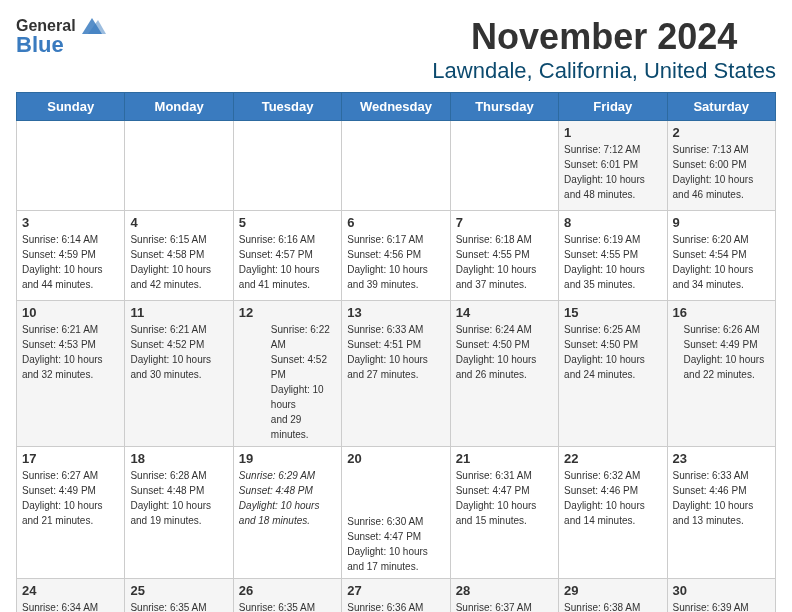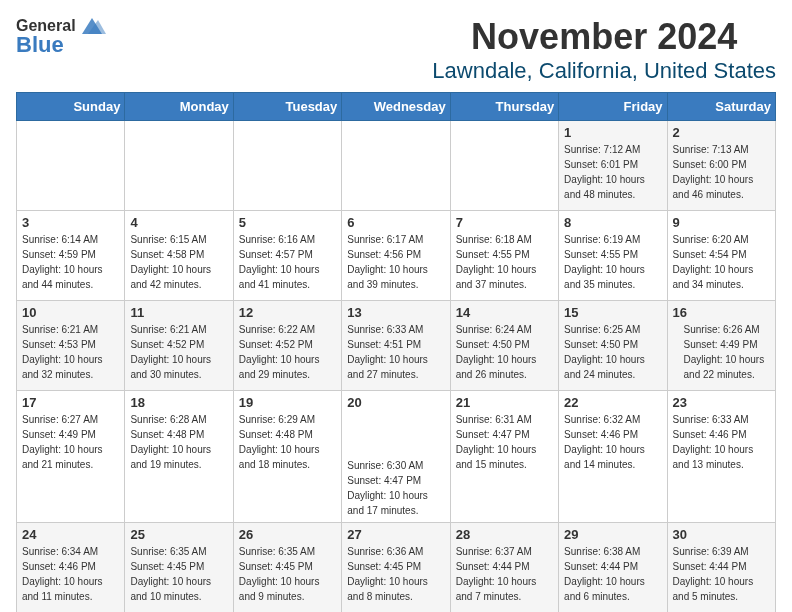--- a/index.html
+++ b/index.html
@@ -34,24 +34,24 @@
       color: #0c4a6e;
     }
     table {
       width: 100%;
       border-collapse: collapse;
       table-layout: fixed;
     }
     thead th {
       background: #3a7bbf;
       color: #fff;
-      padding: 6px 4px;
+      padding: 6px 12px;
       font-size: 13px;
       font-weight: bold;
-      text-align: right;
+      text-align: center;
       border: 1px solid #2d6aa0;
     }
     tbody td {
       border: 1px solid #ccc;
       vertical-align: top;
       padding: 4px 5px;
       font-size: 10.5px;
       color: #333;
       height: 90px;
       background: #fff;
@@ -189,21 +189,21 @@
         </td>
         <td>
           <span class="day-number">11</span>
           <div class="day-info" style="white-space: pre-line;">Sunrise: 6:21 AM
 Sunset: 4:52 PM
 Daylight: 10 hours
 and 30 minutes.</div>
         </td>
         <td>
           <span class="day-number">12</span>
-          <div class="day-info" style="white-space: pre-line;">Sunrise: 6:22 AM
+          <div class="day-info" style="white-space: pre-line; margin-left: 32px;">Sunrise: 6:22 AM
 Sunset: 4:52 PM
 Daylight: 10 hours
 and 29 minutes.</div>
         </td>
         <td>
           <span class="day-number">13</span>
           <div class="day-info" style="white-space: pre-line;">Sunrise: 6:33 AM
 Sunset: 4:51 PM
 Daylight: 10 hours
 and 27 minutes.</div>
@@ -240,21 +240,21 @@
         </td>
         <td>
           <span class="day-number">18</span>
           <div class="day-info" style="white-space: pre-line;">Sunrise: 6:28 AM
 Sunset: 4:48 PM
 Daylight: 10 hours
 and 19 minutes.</div>
         </td>
         <td>
           <span class="day-number">19</span>
-          <div class="day-info" style="white-space: pre-line;">Sunrise: 6:29 AM
+          <div class="day-info" style="white-space: pre-line; font-style: italic;">Sunrise: 6:29 AM
 Sunset: 4:48 PM
 Daylight: 10 hours
 and 18 minutes.</div>
         </td>
         <td>
           <span class="day-number">20</span>
           <div class="day-info" style="white-space: pre-line; margin-top: 48px;">Sunrise: 6:30 AM
 Sunset: 4:47 PM
 Daylight: 10 hours
 and 17 minutes.</div>

